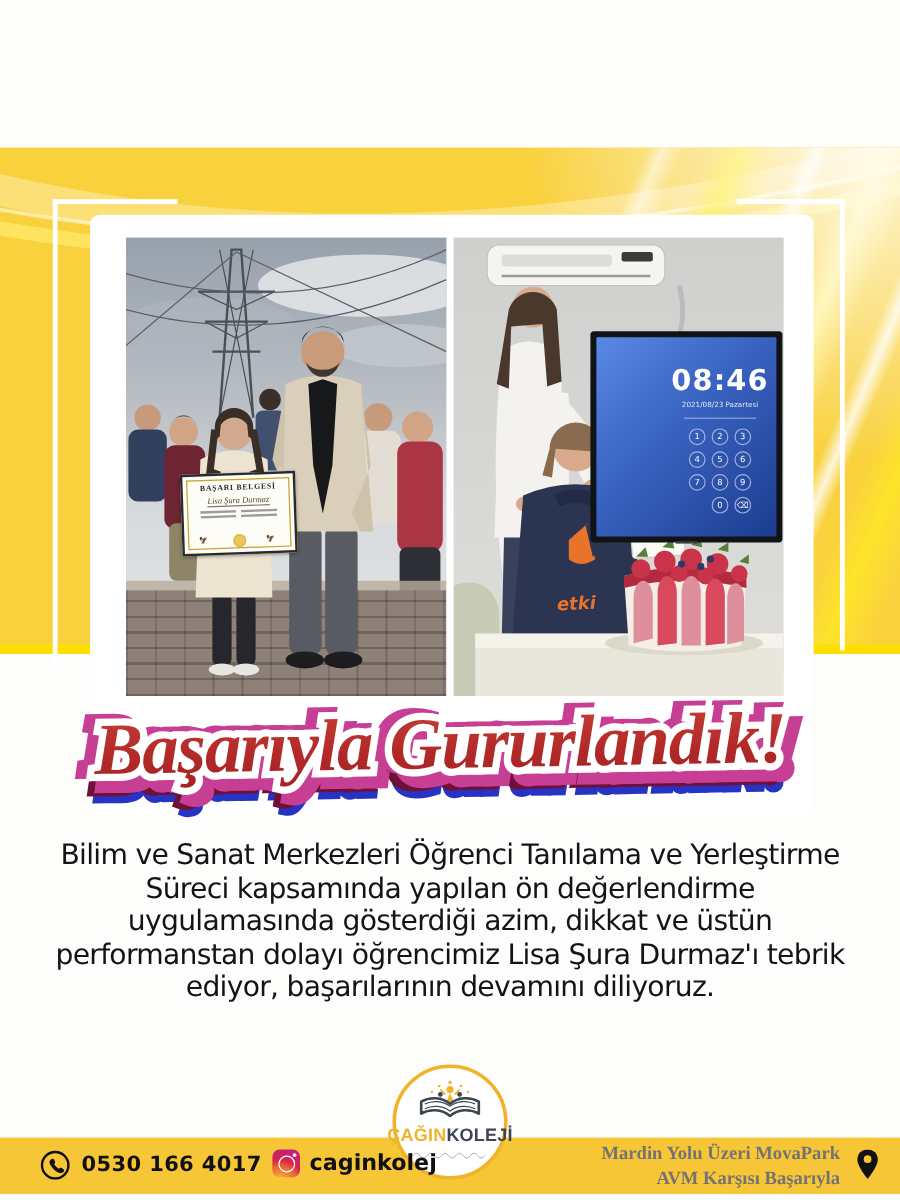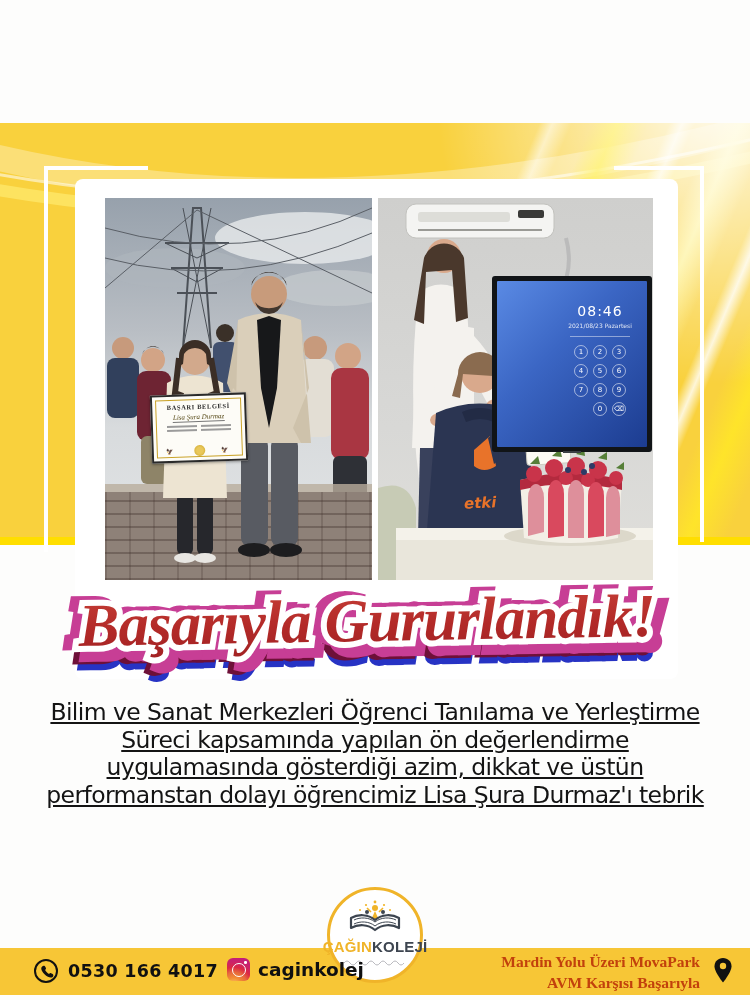--- a/index.html
+++ b/index.html
@@ -54,21 +54,21 @@
         border-radius:50%;background:radial-gradient(circle,#E9C85B 0 40%,#C9A227 100%);}
   .cert .c-wing{position:absolute;bottom:6px;width:12px;height:6px;color:#8A7B2F;font-size:6px;line-height:6px;}
   .cert .c-wing.l{left:12px}.cert .c-wing.r{right:12px}
 
   
   .tv{position:absolute;left:114px;top:78px;width:160px;height:176px;background:#111417;border-radius:3px;
       padding:5px;box-sizing:border-box;z-index:2;}
   .tv .screen{position:relative;width:100%;height:100%;border-radius:1px;
       background:linear-gradient(135deg,#5A8AE4 0%, #3B66C4 40%, #1C3C90 100%);}
   .tv-ui{position:absolute;top:22px;right:8px;width:78px;display:flex;flex-direction:column;align-items:center;}
-  .tv-time{color:#FFFFFF;font-size:14px;font-weight:normal;letter-spacing:1px;}
+  .tv-time{color:#FFFFFF;font-size:24px;font-weight:bold;letter-spacing:1px;}
   .tv-date{color:rgba(255,255,255,.85);font-size:6px;margin-top:3px;}
   .tv-div{width:60px;height:1px;background:rgba(255,255,255,.45);margin:7px 0 8px 0;}
   .keypad{display:grid;grid-template-columns:repeat(3,14px);gap:5px;justify-content:center;}
   .key{width:14px;height:14px;border-radius:50%;border:1px solid rgba(255,255,255,.55);color:#fff;
        font-size:7px;display:flex;align-items:center;justify-content:center;box-sizing:border-box;}
   .key:empty{visibility:hidden;}
   .tv-brand{position:absolute;bottom:-1px;left:50%;transform:translateX(-50%);width:18px;height:2px;background:#3A3F44;}
 
   
   .hoodie-text{position:absolute;left:86px;top:296px;z-index:3;color:#E8732A;
@@ -83,21 +83,21 @@
   .t-blue  {color:#2733C4;-webkit-text-stroke:7px #2733C4; transform:rotate(-1deg) translate(2px,21px);}
   .t-maroon{color:#6E1038;-webkit-text-stroke:11px #6E1038;transform:rotate(-1deg) translate(0,13px);}
   .t-pinkB {color:#C73E95;-webkit-text-stroke:14px #C73E95;transform:rotate(-1deg) translate(8px,9px);}
   .t-pinkA {color:#C73E95;-webkit-text-stroke:14px #C73E95;transform:rotate(-1deg) translate(-8px,-3px);}
   .t-white {color:#FFFFFF;-webkit-text-stroke:12px #FFFFFF;transform:rotate(-1deg);}
   .t-red   {background:linear-gradient(#D14B40 0%, #B32A28 45%, #8C181E 100%);
             -webkit-background-clip:text;background-clip:text;color:transparent;transform:rotate(-1deg);}
 
   
   .bodytext{position:absolute;left:18px;top:699px;width:714px;text-align:center;color:#141414;z-index:4;}
-  .bodytext div{font-size:23.5px;line-height:27.5px;letter-spacing:-.6px;text-decoration:underline;}
+  .bodytext div{font-size:23.5px;line-height:27.5px;letter-spacing:-.6px;}
 
   
   .logo{position:absolute;left:327px;top:887px;width:96px;height:96px;border-radius:50%;
         background:#FFFFFF;border:3px solid #F0B429;box-sizing:border-box;z-index:6;
         display:flex;flex-direction:column;align-items:center;}
   .logo-name{margin-top:2px;font-family:"Liberation Sans",sans-serif;font-weight:bold;font-size:15px;
         letter-spacing:.2px;white-space:nowrap;}
   .logo-name .n1{color:#F0B429;}
   .logo-name .n2{color:#3D4550;}
   .logo svg.book{margin-top:10px;}
@@ -107,21 +107,21 @@
   .bar{position:absolute;left:0;top:948px;width:750px;height:47px;background:#F7C636;z-index:5;}
   .f-phone{position:absolute;left:33px;top:958px;display:flex;align-items:center;gap:9px;z-index:6;}
   .f-phone .num{font-size:17.5px;font-weight:bold;color:#111;letter-spacing:.3px;}
   .f-insta{position:absolute;left:212px;top:958px;display:flex;align-items:center;gap:8px;z-index:6;padding-left:15px;}
   .ig-icon{width:23px;height:23px;border-radius:6px;position:relative;
      background:radial-gradient(circle at 30% 120%, #FDD36B 0%, #F28C34 25%, #E6683C 42%, #DC2743 58%, #CC2366 72%, #BC1888 100%);}
   .ig-icon i{position:absolute;inset:4.5px;border:1.8px solid #fff;border-radius:50%;}
   .ig-icon b{position:absolute;right:3px;top:3px;width:2.6px;height:2.6px;border-radius:50%;background:#fff;}
   .f-insta .handle{font-size:18.5px;font-weight:bold;color:#101010;}
   .f-addr{position:absolute;right:50px;top:951px;text-align:right;z-index:6;
-     font-family:"Liberation Serif",serif;font-weight:bold;font-size:15.5px;line-height:21px;color:#c2410c;}
+     font-family:"Liberation Serif",serif;font-weight:bold;font-size:15.5px;line-height:21px;color:#737373;}
   .f-pin{position:absolute;right:18px;top:958px;z-index:6;}
 </style>
 </head>
 <body>
 
 <div class="page">
 
   <div class="band">
     <svg class="swoosh" width="750" height="422" viewBox="0 0 750 422">
       <path d="M-30 28 Q 330 120 770 0" stroke="rgba(255,255,255,.30)" stroke-width="26" fill="none"></path>
@@ -330,20 +330,21 @@
     <div class="title-layer t-pinkA">Başarıyla Gururlandık!</div>
     <div class="title-layer t-white">Başarıyla Gururlandık!</div>
     <div class="title-layer t-red">Başarıyla Gururlandık!</div>
   </div>
 
   <div class="bodytext">
       <div>Bilim ve Sanat Merkezleri Öğrenci Tanılama ve Yerleştirme</div>
       <div>Süreci kapsamında yapılan ön değerlendirme</div>
       <div>uygulamasında gösterdiği azim, dikkat ve üstün</div>
       <div>performanstan dolayı öğrencimiz Lisa Şura Durmaz'ı tebrik</div>
+      <div>ediyor, başarılarının devamını diliyoruz.</div>
     </div>
 
   <div class="bar"></div>
 
   <div class="logo">
     <svg class="book" width="54" height="36" viewBox="0 0 54 36">
       <g fill="#F0B429">
         <circle cx="27" cy="2" r="1.4"></circle>
           <circle cx="18" cy="5" r="1.1"></circle>
           <circle cx="36" cy="5" r="1.1"></circle>

